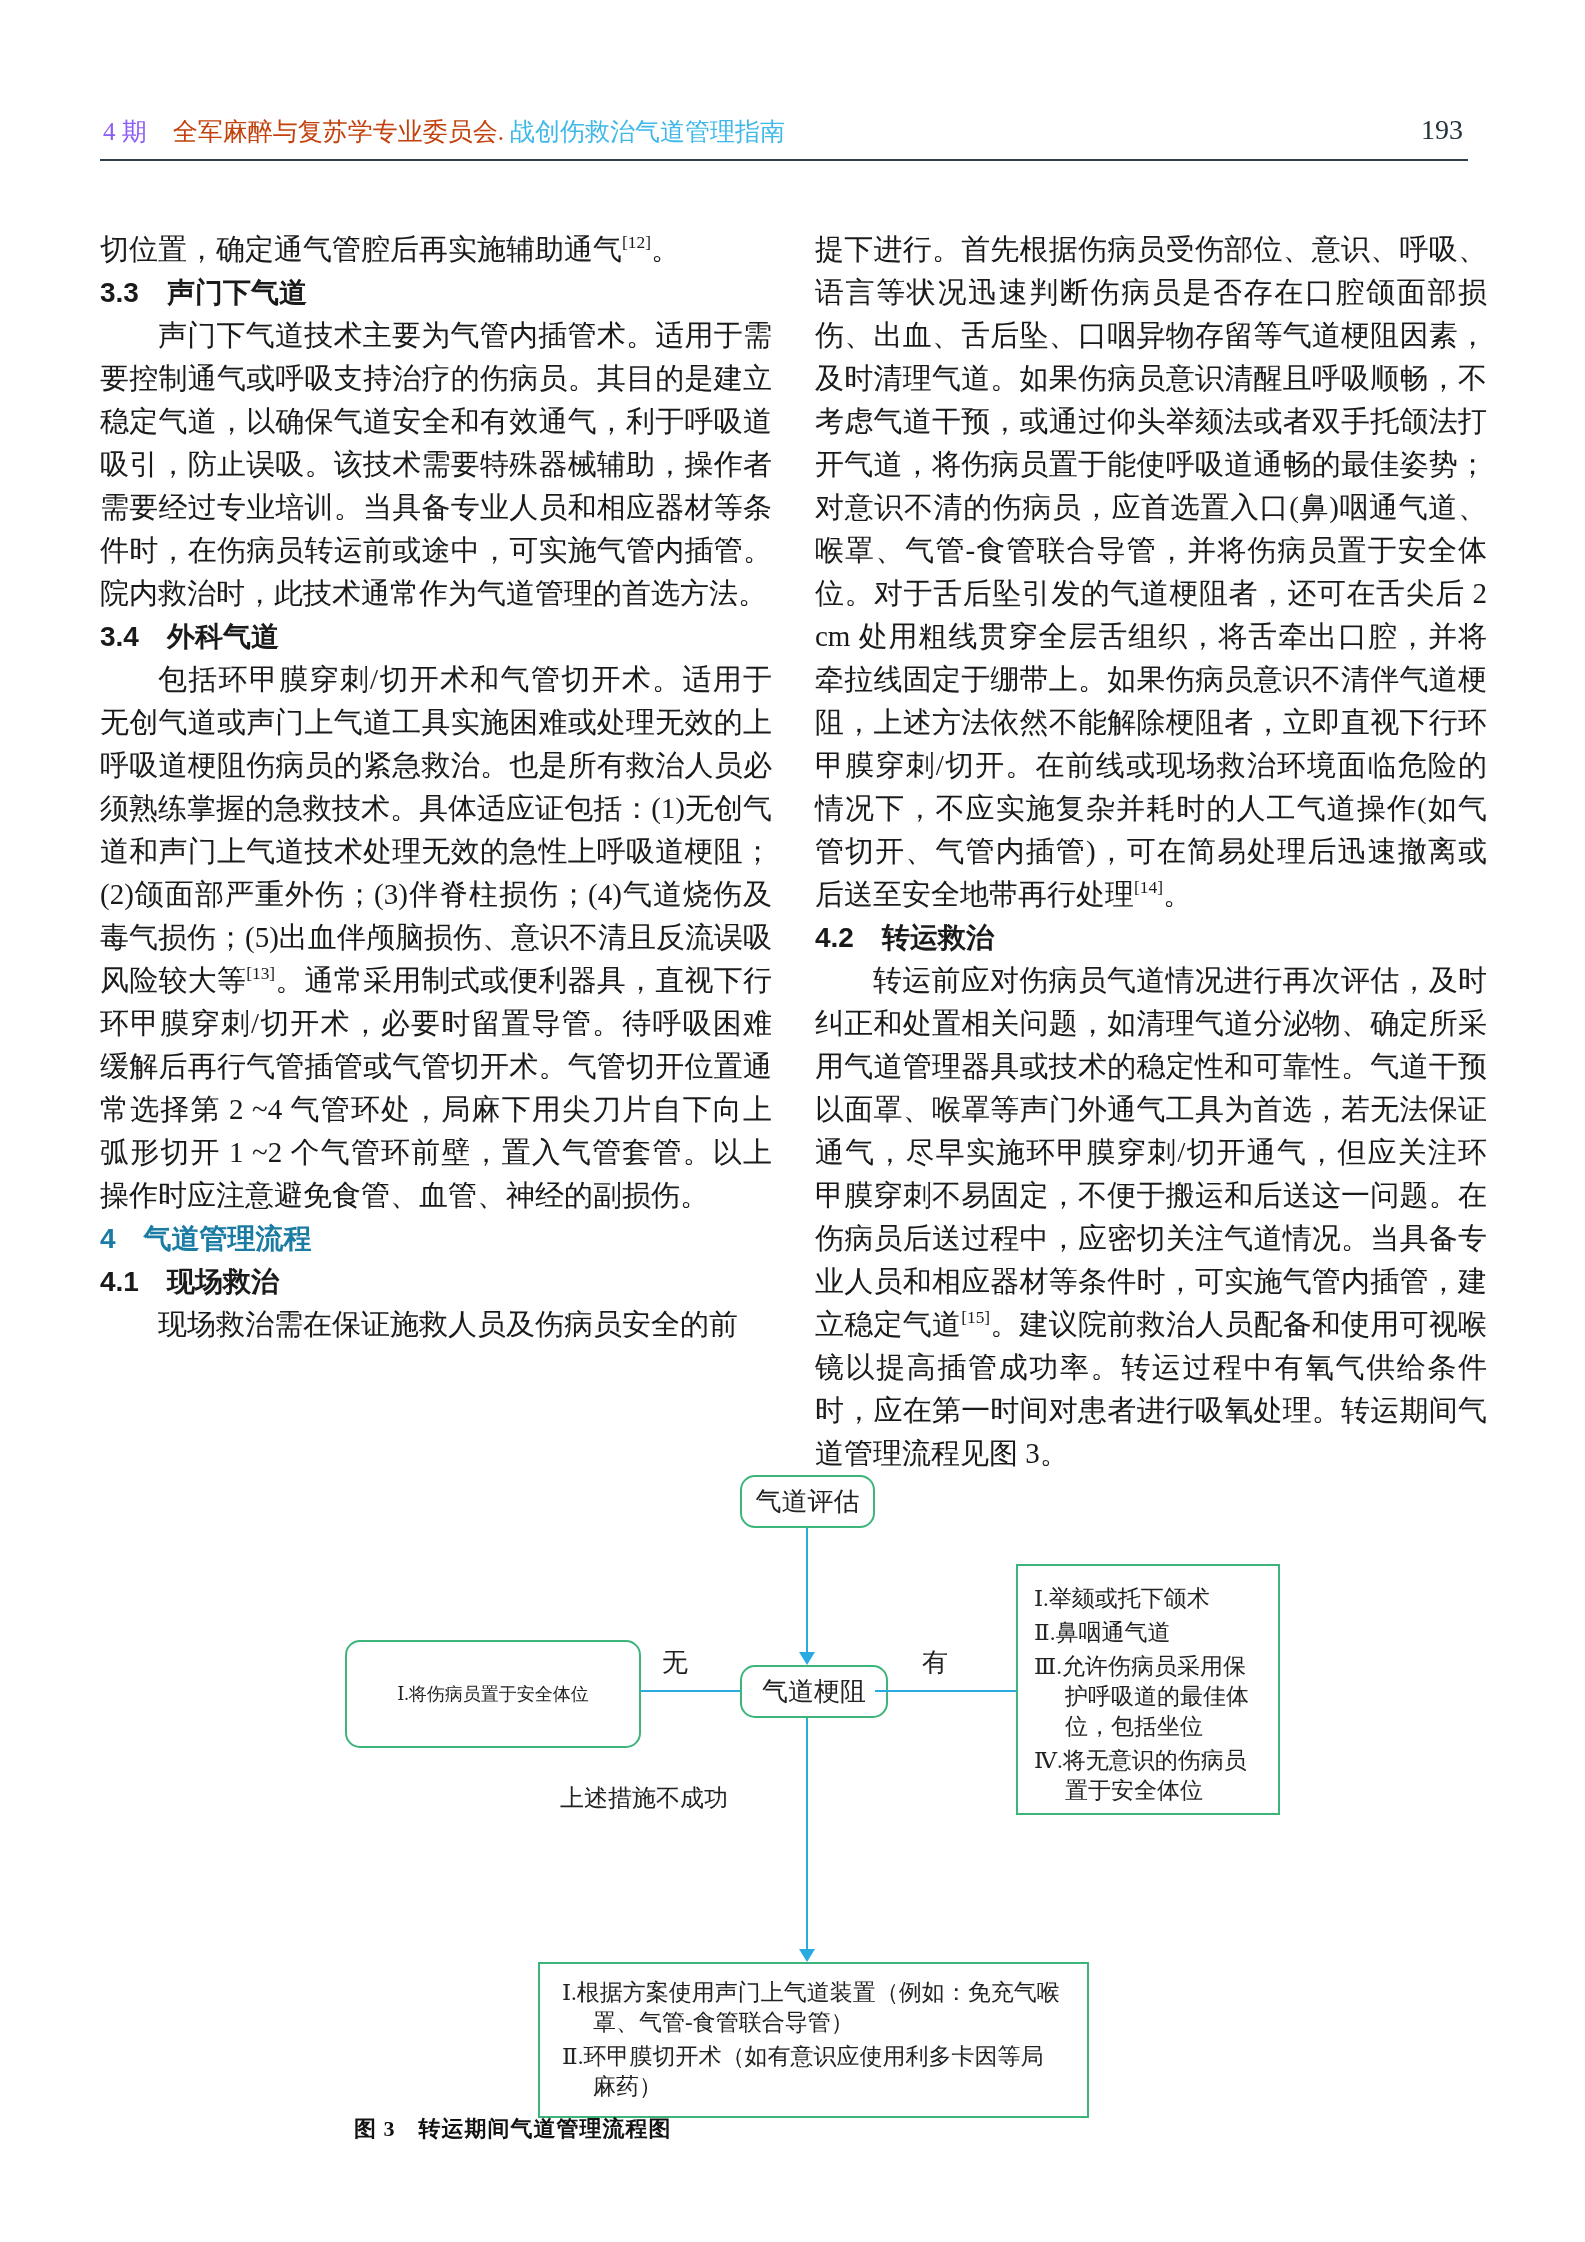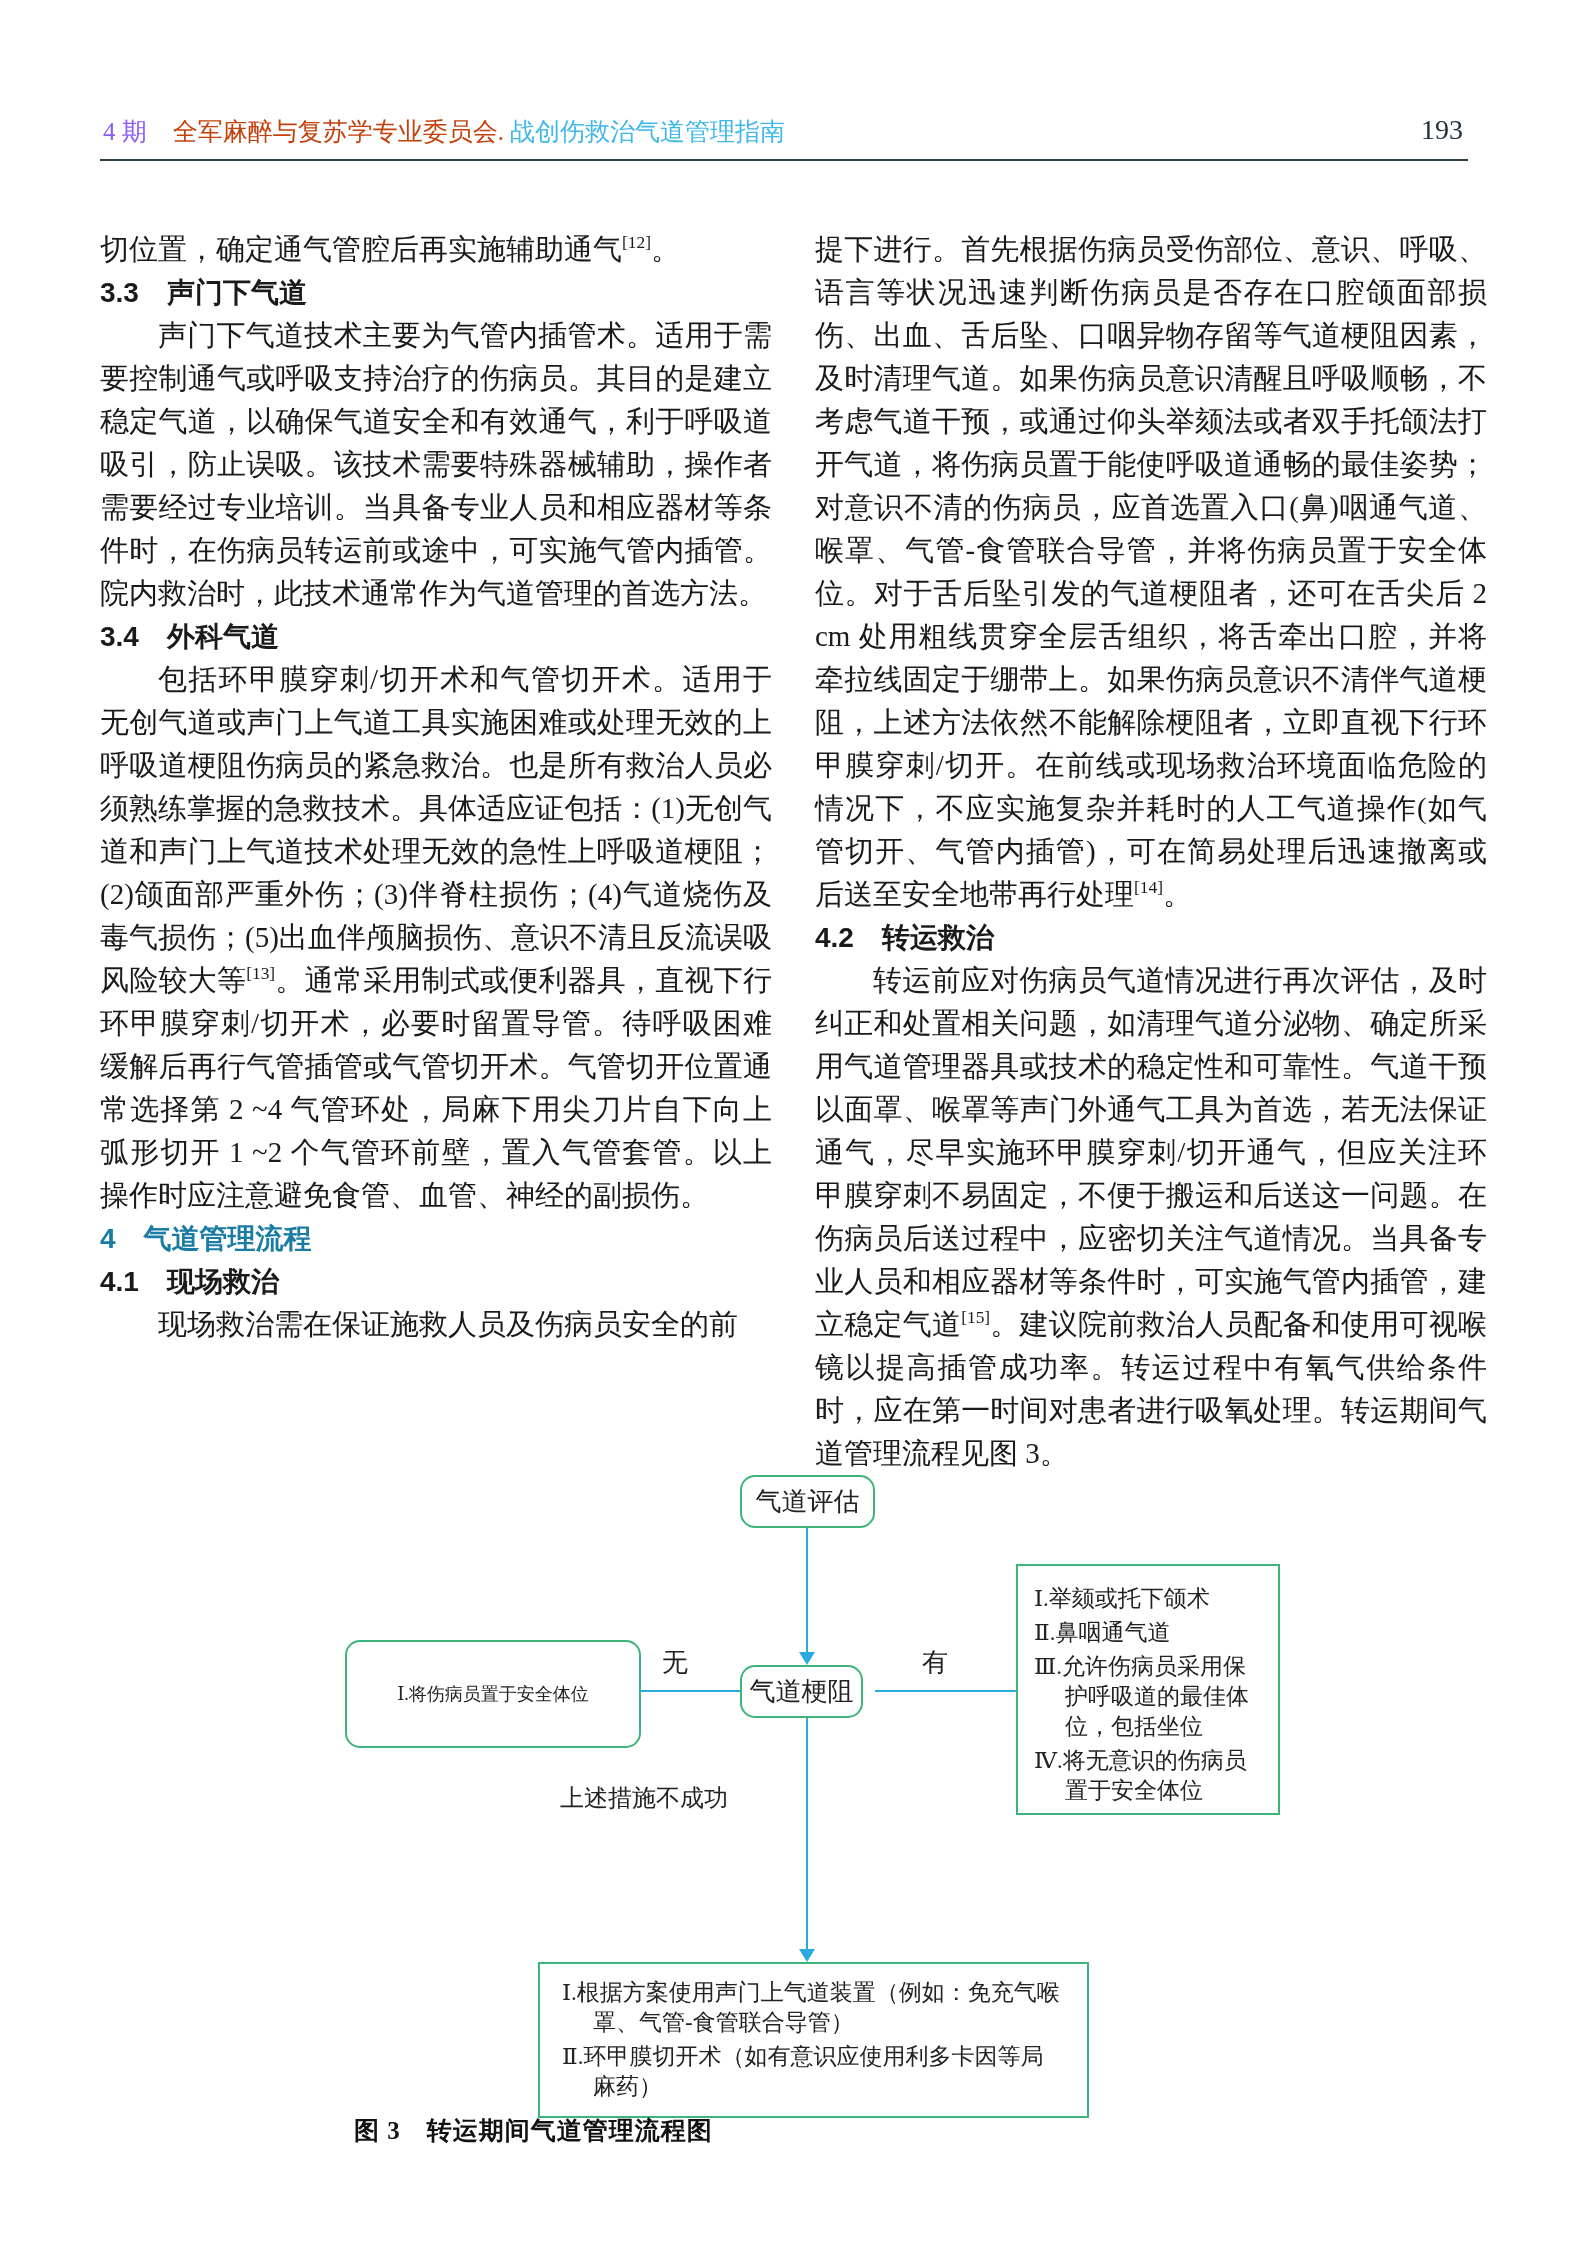--- a/index.html
+++ b/index.html
@@ -41,21 +41,21 @@
   }
   .fc-center{display:flex; align-items:center; justify-content:center; font-size:26px;border-radius:15px;}
   .fc-line{position:absolute; background:#29abe2;}
   .fc-arrowhead{position:absolute; width:0; height:0;
     border-left:8px solid transparent; border-right:8px solid transparent;
     border-top:13px solid #29abe2;}
   .fc-label{position:absolute; font-size:26px; color:#222;}
   .fc-list{font-size:23px; line-height:30px; text-align:left;}
   .fc-list .li{text-indent:-1.35em; padding-left:1.35em; margin:4px;}
   .fig-caption{
-    position:absolute; left:354px; top:2114px; font-size:25px; font-weight:bold;
+    position:absolute; left:354px; top:2114px; font-size:22px; font-weight:bold;
     color:#111; letter-spacing:1px;
   }
 </style>
 </head>
 <body>
 
 <div class="page">
 
   <div class="hdr">
     <span class="issue">4 期</span><span class="committee">全军麻醉与复苏学专业委员会.</span><span class="art-title" style="color: rgb(63, 184, 233);">战创伤救治气道管理指南</span>
@@ -80,21 +80,21 @@
     <p class="ind">转运前应对伤病员气道情况进行再次评估，及时纠正和处置相关问题，如清理气道分泌物、确定所采用气道管理器具或技术的稳定性和可靠性。气道干预以面罩、喉罩等声门外通气工具为首选，若无法保证通气，尽早实施环甲膜穿刺/切开通气，但应关注环甲膜穿刺不易固定，不便于搬运和后送这一问题。在伤病员后送过程中，应密切关注气道情况。当具备专业人员和相应器材等条件时，可实施气管内插管，建立稳定气道<sup>[15]</sup>。建议院前救治人员配备和使用可视喉镜以提高插管成功率。转运过程中有氧气供给条件时，应在第一时间对患者进行吸氧处理。转运期间气道管理流程见图 3。</p>
   </div>
 
   <div>
 
     <div class="fc-box fc-center" style="left:740px; top:1475px; width:135px; height:53px;">气道评估</div>
 
     <div class="fc-line" style="left:806px; top:1528px; width:2px; height:124px;"></div>
     <div class="fc-arrowhead" style="left:799px; top:1652px;"></div>
 
-    <div class="fc-box fc-center" style="left:740px; top:1665px; width:123px; height:53px;">气道梗阻</div>
+    <div class="fc-box fc-center" style="left:740px; top:1665px; width:148px; height:53px;">气道梗阻</div>
 
     <div class="fc-line" style="left:641px; top:1690px; width:99px; height:2px;"></div>
     <div class="fc-label" style="left:662px; top:1645px;">无</div>
     <div class="fc-box fc-center" style="left:345px; top:1640px; width:296px; height:108px; font-size:18px;">Ⅰ.将伤病员置于安全体位</div>
 
     <div class="fc-line" style="left:875px; top:1690px; width:141px; height:2px;"></div>
     <div class="fc-label" style="left:922px; top:1645px;">有</div>
     <div class="fc-box fc-list" style="left:1016px; top:1564px; width:264px; height:251px; padding:14px 12px;">
         <div class="li">Ⅰ.举颏或托下颌术</div>
         <div class="li">Ⅱ.鼻咽通气道</div>

